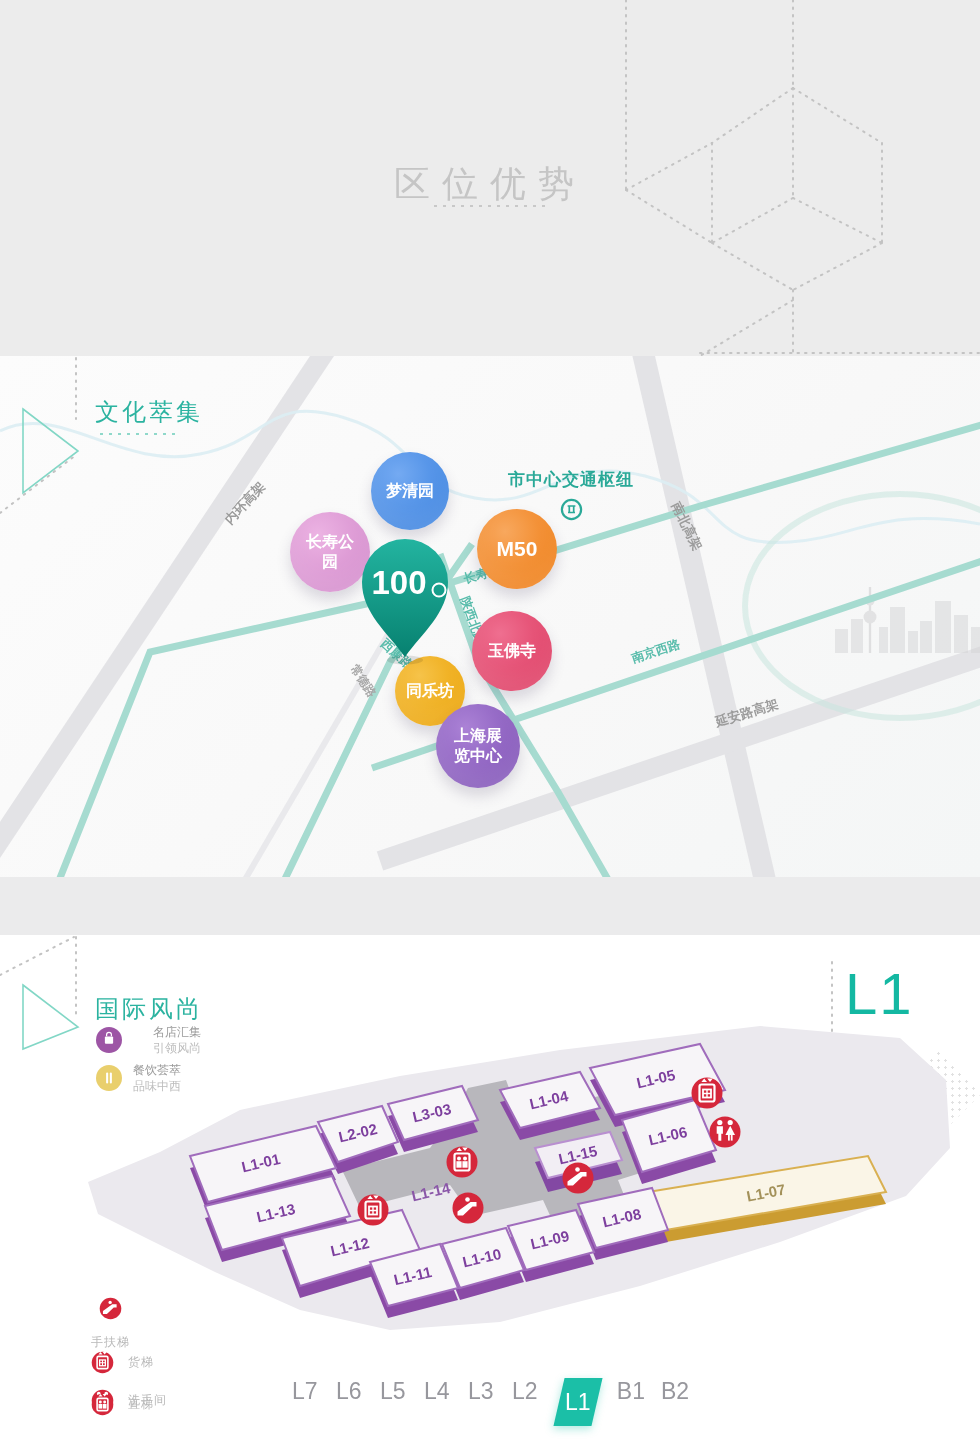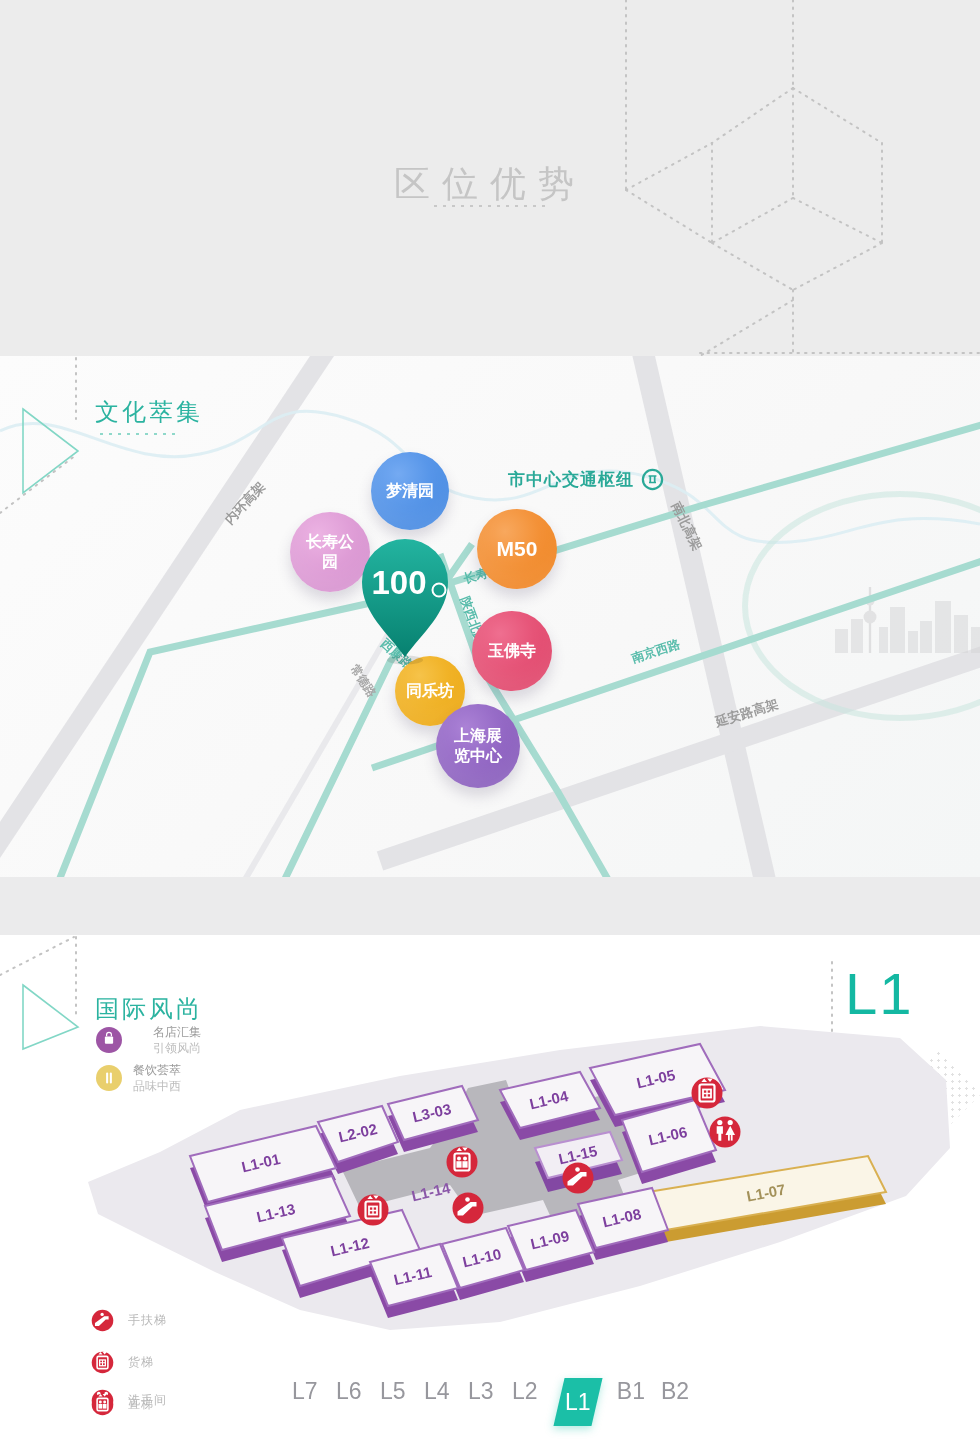--- a/index.html
+++ b/index.html
@@ -35,21 +35,21 @@
   .poi-m50{width:80px;height:80px;left:477px;top:153px;font-size:21px;
       background:radial-gradient(circle at 35% 28%,#f8a85e,#f0821d 72%);}
   .poi-yfs{width:80px;height:80px;left:472px;top:255px;font-size:16px;
       background:radial-gradient(circle at 35% 28%,#ef6f90,#e04167 72%);}
   .poi-tlf{width:70px;height:70px;left:395px;top:300px;font-size:16px;
       background:radial-gradient(circle at 35% 28%,#f6c34a,#eda70d 72%);}
   .poi-zlzx{width:84px;height:84px;left:436px;top:348px;font-size:16px;
       background:radial-gradient(circle at 35% 28%,#ab82d6,#8659bb 72%);}
   .poi span{display:block;width:62px;}
   .hub{position:absolute;left:508px;top:112px;display:flex;align-items:center;gap:7px;
-      color:#2aa998;font-size:17px;font-weight:bold;letter-spacing:1px;}
+      color:#2aa998;font-size:17px;font-weight:bold;letter-spacing:1px;flex-direction:column;}
   .pin-svg{position:absolute;left:352px;top:177px;}
 
   
   .gray-band{position:absolute;top:877px;left:0;width:980px;height:58px;background:#ebebec;}
 
   
   .sec-floor{top:935px;height:521px;background:#fff;}
   .t-floor{top:58px;left:95px;}
   .floor-big{position:absolute;top:25px;left:845px;font-size:58px;color:#14b8a2;
       font-weight:400;letter-spacing:2px;}
@@ -376,21 +376,21 @@
       <g transform="translate(707,93)">
         <circle r="15.5" fill="#d5273b"></circle>
           <use href="#sym-freight"></use>
       </g>
       <g transform="translate(725,132)">
         <circle r="15.5" fill="#d5273b"></circle>
           <use href="#sym-restroom"></use>
       </g>
     </svg>
 
-    <div class="legend-row" style="top:374px;">
+    <div class="legend-row" style="top:362px;flex-direction:column;">
       <svg width="23" height="23" viewBox="-16 -16 32 32">
           <circle r="15" fill="#d5273b"></circle>
           <use href="#sym-escalator"></use>
         </svg>
       <span class="legend-label">手扶梯</span>
     </div>
     <div class="legend-row" style="top:416px;text-align:center;">
       <svg width="23" height="23" viewBox="-16 -16 32 32">
           <circle r="15" fill="#d5273b"></circle>
           <use href="#sym-freight"></use>

